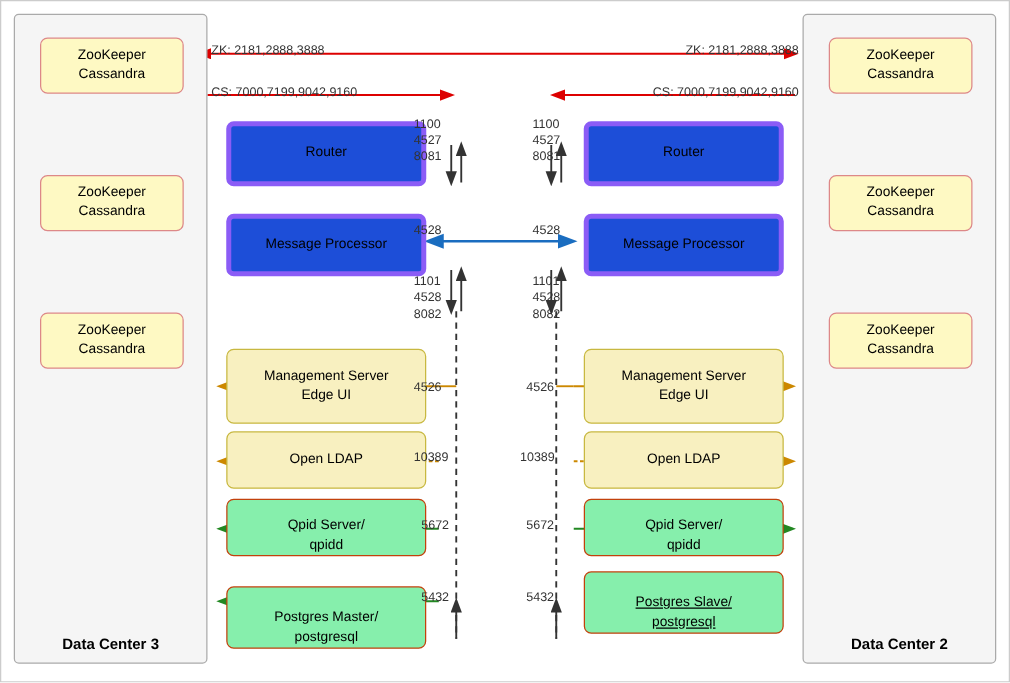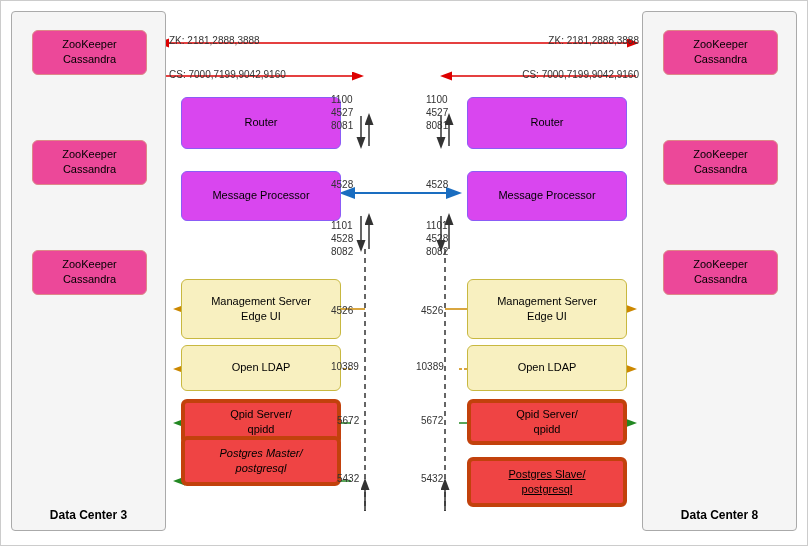--- a/index.html
+++ b/index.html
@@ -49,21 +49,21 @@
       left: 50%;
       transform: translateX(-50%);
       font-weight: bold;
       font-size: 12px;
       white-space: nowrap;
     }
 
     
     .zk-box {
       position: absolute;
-      background: #ec4899;
+      background: #fef9c3;
       border: 1px solid #d88;
       border-radius: 6px;
       width: 115px;
       text-align: center;
       padding: 6px 4px;
       font-size: 11px;
       line-height: 1.4;
     }
 
     
@@ -72,32 +72,33 @@
       border-radius: 6px;
       text-align: center;
       display: flex;
       align-items: center;
       justify-content: center;
       font-size: 11px;
       line-height: 1.4;
     }
 
     .blue-box {
-      background: #d946ef;
-      border: 1px solid #8b5cf6;
+      background: #1d4ed8;
+      border: 4px solid #8b5cf6;
     }
 
     .yellow-box {
       background: #f8f0c0;
       border: 1px solid #c8b840;
     }
 
     .green-box {
-      background: #ef4444;
-      border: 4px solid #c2410c;
+      background: #86efac;
+      border: 1px solid #c2410c;
+      align-items: flex-end;
     }
 
     
     .svg-overlay {
       position: absolute;
       top: 0;
       left: 0;
       width: 808px;
       height: 546px;
       pointer-events: none;
@@ -197,21 +198,21 @@
     <div class="zk-box" style="top:18px;left:20px;">ZooKeeper<br>Cassandra</div>
     <div class="zk-box" style="top:128px;left:20px;">ZooKeeper<br>Cassandra</div>
     <div class="zk-box" style="top:238px;left:20px;">ZooKeeper<br>Cassandra</div>
     <div class="dc-label">Data Center 3</div>
   </div>
 
   <div class="dc-box dc2">
     <div class="zk-box" style="top:18px;left:20px;">ZooKeeper<br>Cassandra</div>
     <div class="zk-box" style="top:128px;left:20px;">ZooKeeper<br>Cassandra</div>
     <div class="zk-box" style="top:238px;left:20px;">ZooKeeper<br>Cassandra</div>
-    <div class="dc-label">Data Center 8</div>
+    <div class="dc-label">Data Center 2</div>
   </div>
 
   <div class="port-label" style="left:168px;top:34px;">ZK: 2181,2888,3888</div>
 
   <div class="port-label" style="right:168px;top:34px;">ZK: 2181,2888,3888</div>
 
   <div class="port-label" style="left:168px;top:68px;">CS: 7000,7199,9042,9160</div>
 
   <div class="port-label" style="right:168px;top:68px;">CS: 7000,7199,9042,9160</div>
 
@@ -266,21 +267,21 @@
     <span style="text-align:center;">Qpid Server/<br>qpidd</span>
   </div>
 
   <div class="comp-box green-box" style="position:absolute;right:180px;top:398px;width:160px;height:46px;">
     <span style="text-align:center;">Qpid Server/<br>qpidd</span>
   </div>
 
   <div class="port-label" style="left:336px;top:414px;">5672</div>
   <div class="port-label" style="left:420px;top:414px;">5672</div>
 
-  <div class="comp-box green-box" style="position:absolute;left:180px;top:435px;width:160px;height:50px;font-style:italic;">
+  <div class="comp-box green-box" style="position:absolute;left:180px;top:468px;width:160px;height:50px;">
     <span style="text-align:center;">Postgres Master/<br>postgresql</span>
   </div>
 
   <div class="comp-box green-box" style="position:absolute;right:180px;top:456px;width:160px;height:50px;">
     <span style="text-align:center;text-decoration:underline;">Postgres Slave/<br>postgresql</span>
   </div>
 
   <div class="port-label" style="left:336px;top:472px;">5432</div>
   <div class="port-label" style="left:420px;top:472px;">5432</div>
 

